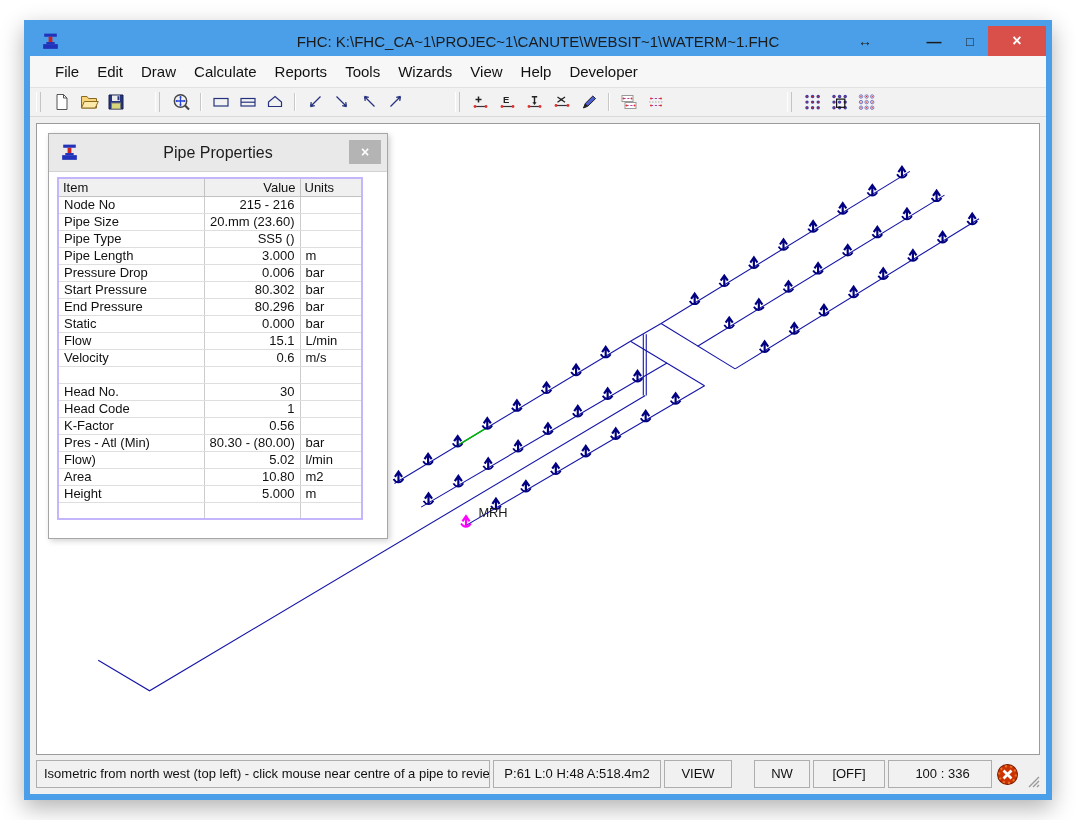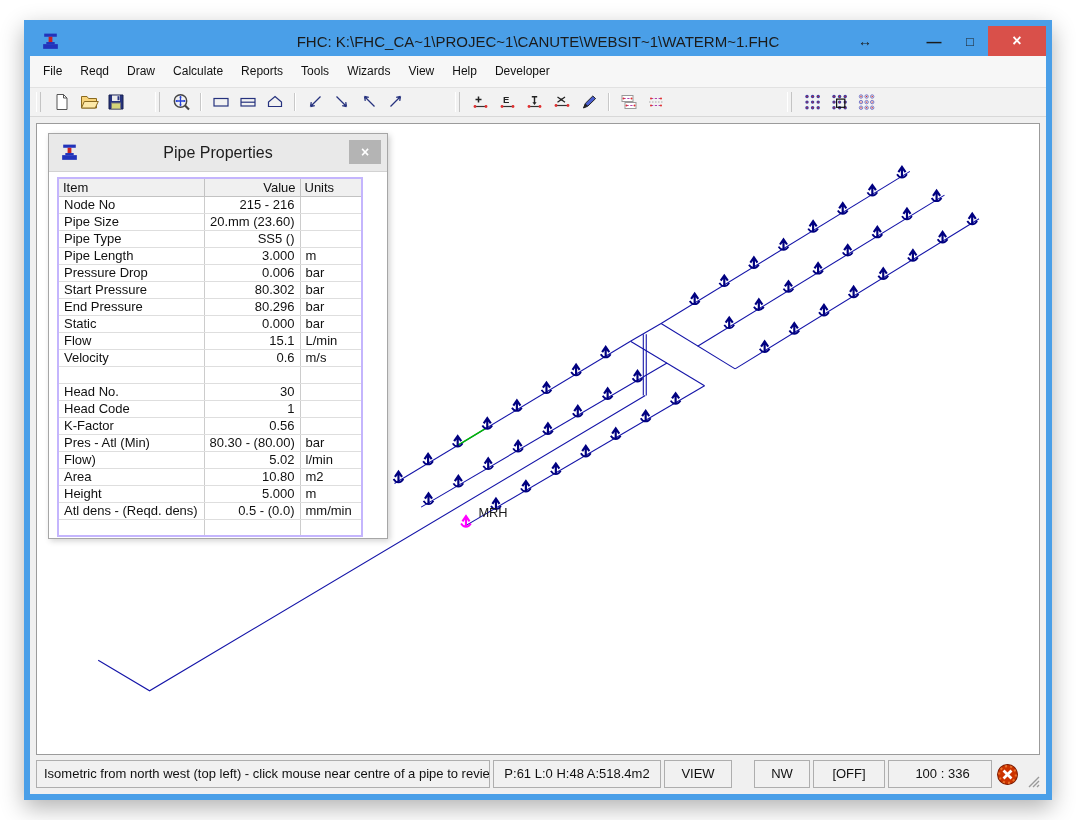--- a/index.html
+++ b/index.html
@@ -14,21 +14,21 @@
   .title-text{position:absolute;left:0;right:0;text-align:center;font-size:15px;color:#1b1b1b;pointer-events:none;}
   .tb-controls{margin-left:auto;display:flex;align-items:center;height:100%;}
   .ctl{width:36px;height:100%;display:flex;align-items:center;justify-content:center;
     color:#1b1b1b;font-size:15px;}
   .ctl.resize{width:70px;justify-content:flex-start;padding-left:12px;font-size:14px;}
   .ctl.min{font-weight:bold;}
   .ctl.max{font-size:13px;font-weight:bold;}
   .ctl.close{width:58px;background:#d9504a;color:#fff;font-size:16px;font-weight:bold;}
   
   .menubar{height:32px;background:#f7f7f7;border-bottom:1px solid #e2e2e2;display:flex;
-    align-items:center;padding-left:4px;font-size:12px;color:#111;flex:0 0 auto;}
+    align-items:center;padding-left:16px;font-size:15px;color:#111;flex:0 0 auto;}
   .menu-item{padding:0 9px;line-height:31px;}
   
   .toolbar{height:29px;background:#f2f2f2;border-bottom:1px solid #d8d8d8;display:flex;
     align-items:center;padding-left:6px;flex:0 0 auto;}
   .tb-group{display:flex;align-items:center;}
   .tb-group::before{content:"";width:3px;height:20px;border-left:1px solid #ffffff;
     border-right:1px solid #c4c4c4;margin-right:7px;}
   .tb-group+.tb-group{margin-left:26px;}
   .tb-group:nth-child(3){margin-left:46px;}
   .tb-group:nth-child(4){margin-left:118px;}
@@ -89,21 +89,21 @@
     <span class="tb-controls" data-name="window-controls">
       <span class="ctl resize" data-name="resize-arrows-icon">↔</span>
       <span class="ctl min" data-name="minimize-button">—</span>
       <span class="ctl max" data-name="maximize-button">□</span>
       <span class="ctl close" data-name="close-button">×</span>
     </span>
   </div>
 
   <div class="menubar" data-name="menu-bar">
       <div class="menu-item" data-name="menu-item-file">File</div>
-      <div class="menu-item" data-name="menu-item-edit">Reqd</div>
+      <div class="menu-item" data-name="menu-item-edit">Edit</div>
       <div class="menu-item" data-name="menu-item-draw">Draw</div>
       <div class="menu-item" data-name="menu-item-calculate">Calculate</div>
       <div class="menu-item" data-name="menu-item-reports">Reports</div>
       <div class="menu-item" data-name="menu-item-tools">Tools</div>
       <div class="menu-item" data-name="menu-item-wizards">Wizards</div>
       <div class="menu-item" data-name="menu-item-view">View</div>
       <div class="menu-item" data-name="menu-item-help">Help</div>
       <div class="menu-item" data-name="menu-item-developer">Developer</div>
     </div>
 
@@ -659,25 +659,20 @@
             <td data-name="cell-item">Area</td>
             <td class="val" data-name="cell-value">10.80</td>
             <td data-name="cell-units">m2</td>
           </tr>
           <tr data-name="table-row">
             <td data-name="cell-item">Height</td>
             <td class="val" data-name="cell-value">5.000</td>
             <td data-name="cell-units">m</td>
           </tr>
           <tr data-name="table-row">
-            <td data-name="cell-item">Atl dens - (Reqd. dens)</td>
-            <td class="val" data-name="cell-value">0.5 - (0.0)</td>
-            <td data-name="cell-units">mm/min</td>
-          </tr>
-          <tr data-name="table-row">
             <td data-name="cell-item">&nbsp;</td>
             <td class="val" data-name="cell-value">&nbsp;</td>
             <td data-name="cell-units">&nbsp;</td>
           </tr>
         </tbody>
     </table>
   </div>
 
 </div>
 

